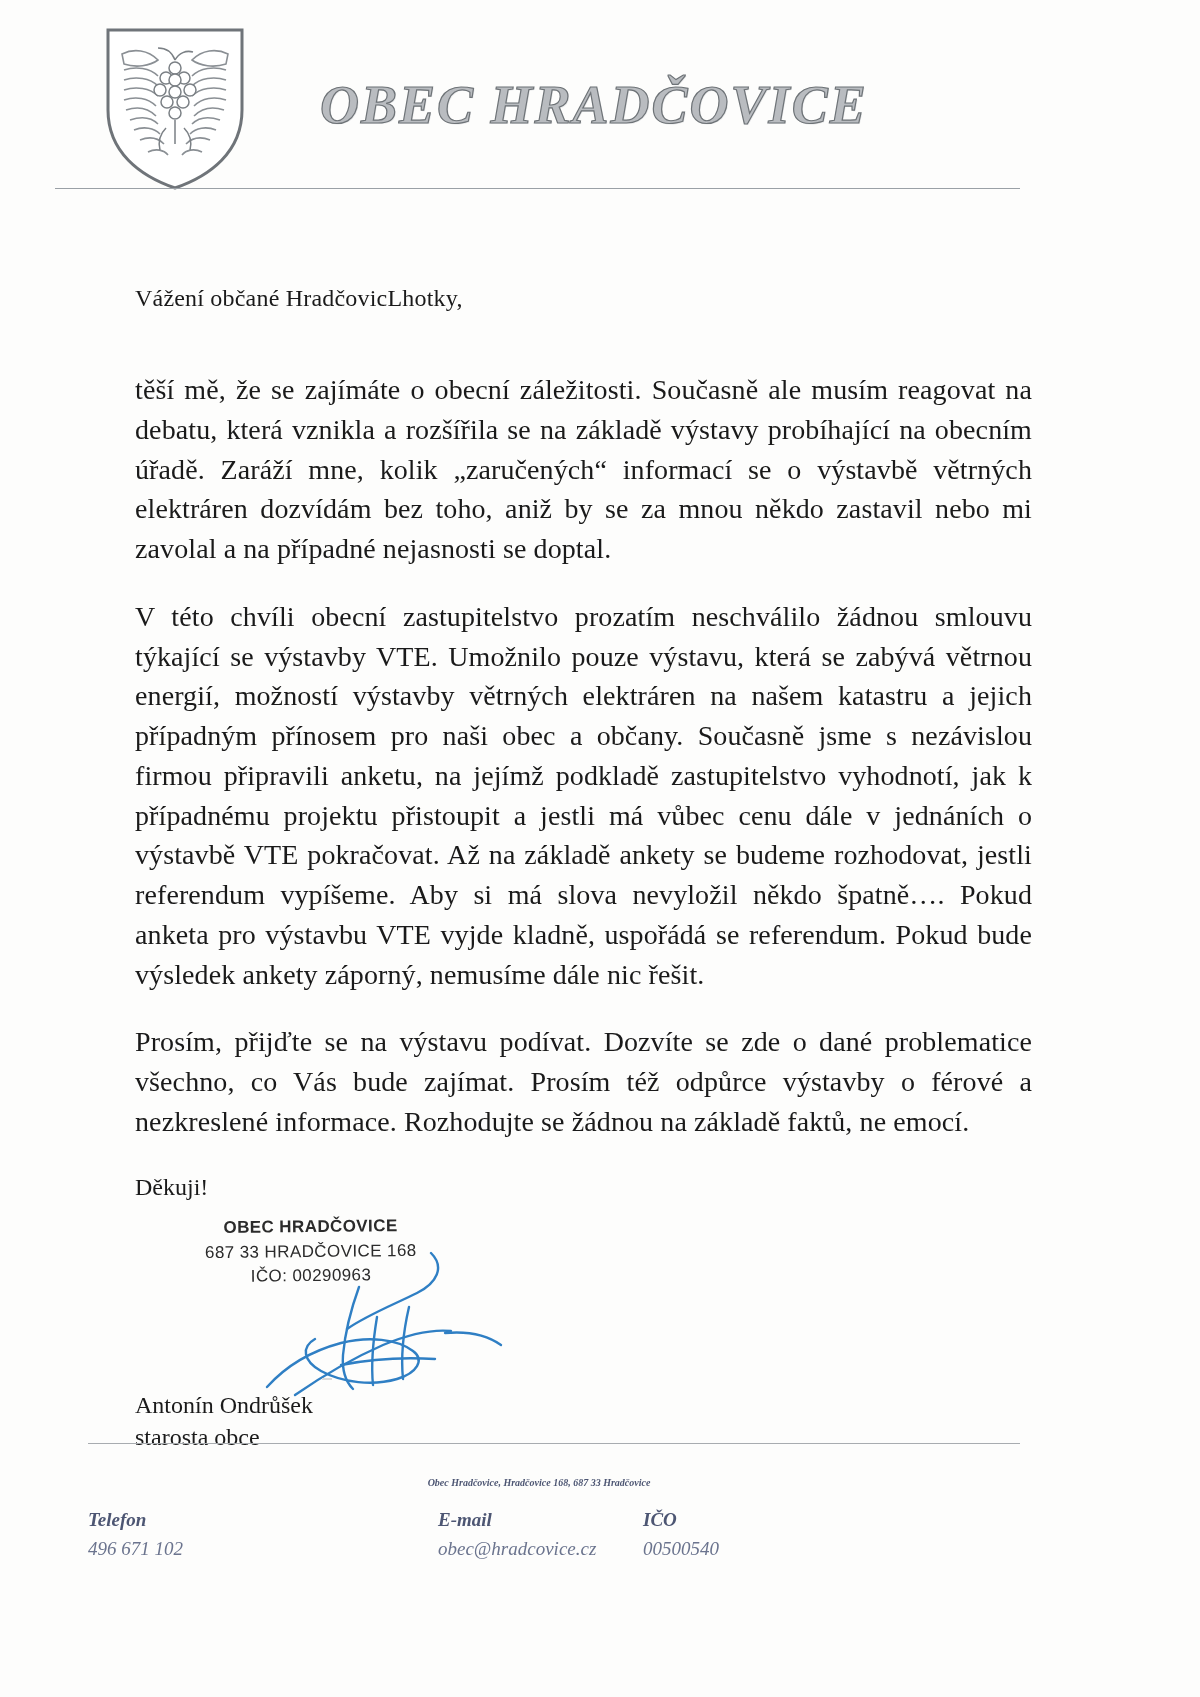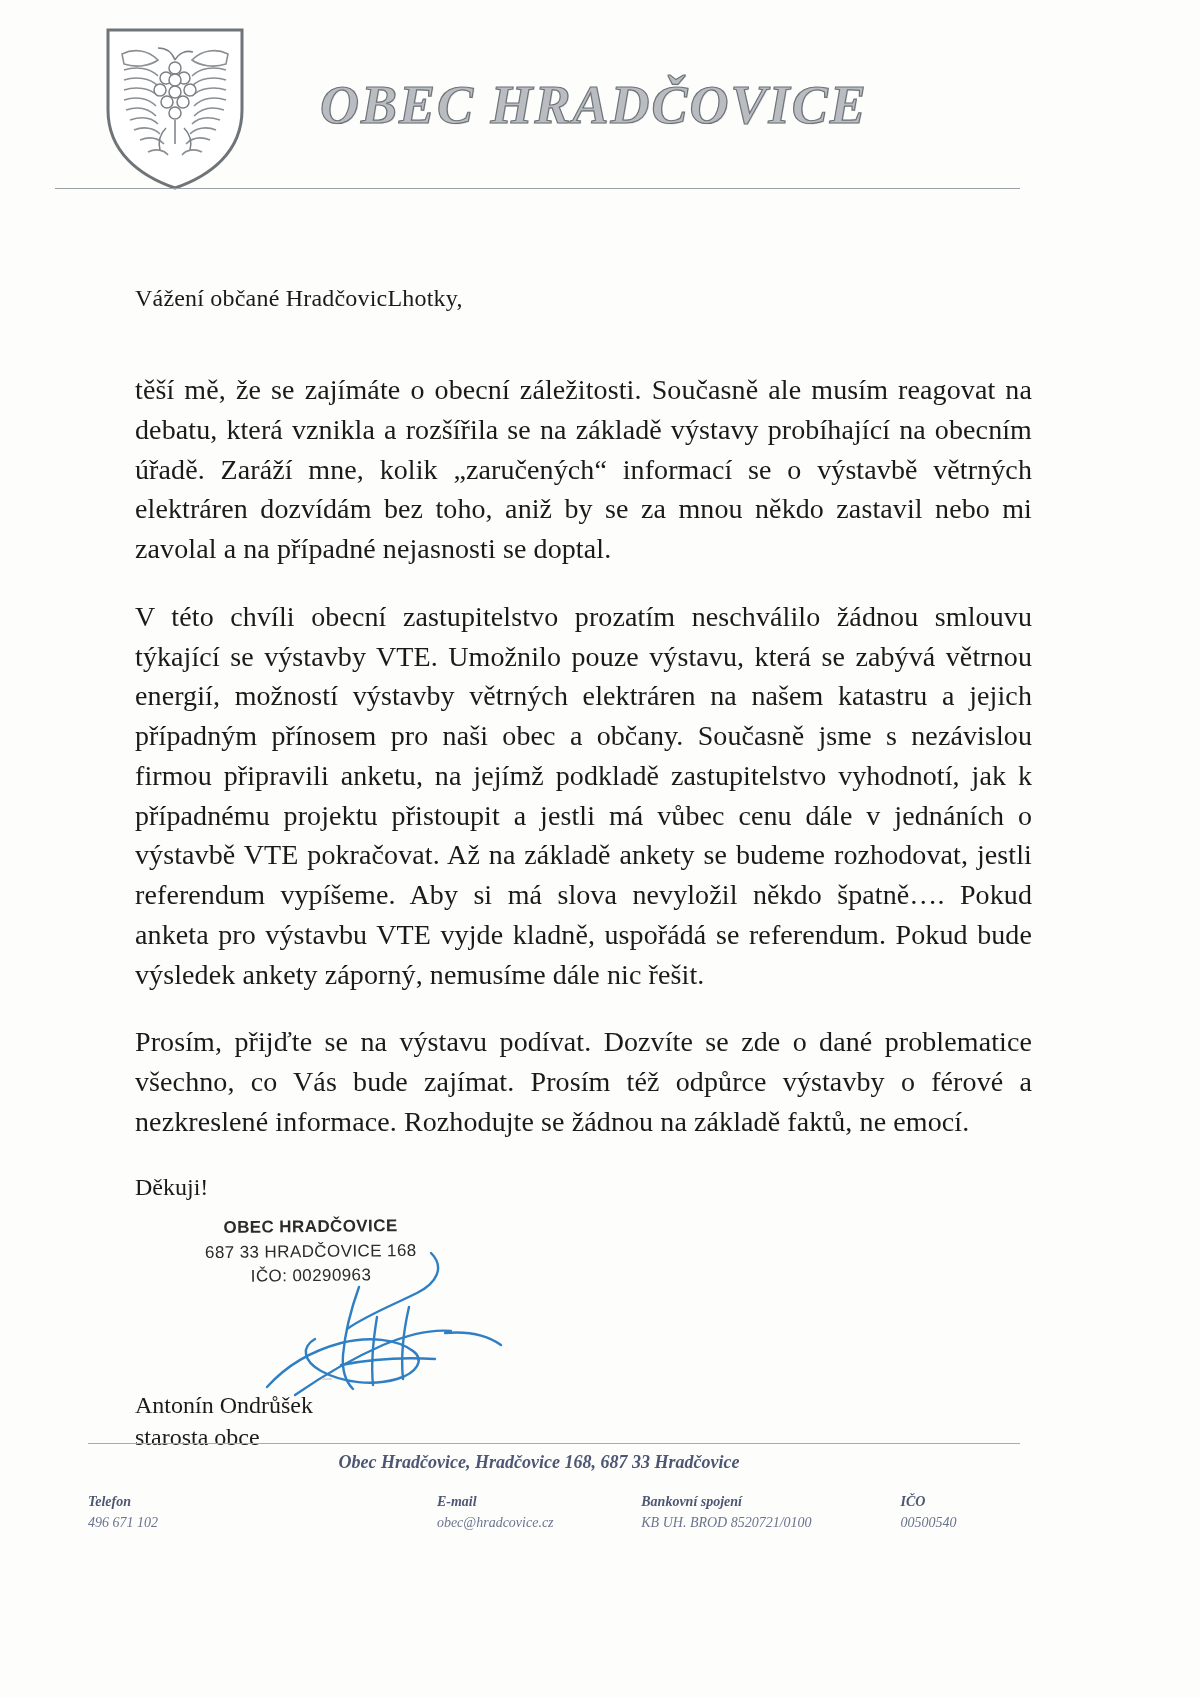--- a/index.html
+++ b/index.html
@@ -141,29 +141,30 @@
     position: absolute;
     left: 88px;
     right: 150px;
     top: 1452px;
     font-family: "Liberation Serif", serif;
     font-style: italic;
     color: #5f6a86;
   }
   .footer-center {
     text-align: center;
-    font-size: 18px;
+    font-size: 10px;
     font-weight: bold;
     color: #4d5673;
     margin-bottom: 18px;
     padding-right: 60px;
+    margin-top: 25px;
   }
   .footer-cols {
     display: flex;
-    font-size: 14px;
+    font-size: 19px;
     line-height: 1.5;
   }
   .fc { padding-right: 10px; }
   .fc .head { font-weight: bold; color: #4d5673; }
   .fc .val { color: #6b748e; }
   .fc-tel { width: 340px; }
   .fc-mail { width: 195px; }
   .fc-bank { width: 250px; }
   .fc-ico { width: 140px; }
 
@@ -264,24 +265,20 @@
     <div class="footer-center">Obec Hradčovice, Hradčovice 168, 687 33 Hradčovice</div>
     <div class="footer-cols">
       <div class="fc fc-tel">
         <div class="head">Telefon</div>
         <div class="val">496 671 102</div>
       </div>
       <div class="fc fc-mail">
         <div class="head">E-mail</div>
         <div class="val">obec@hradcovice.cz</div>
       </div>
-      <div class="fc fc-bank">
-        <div class="head">Bankovní spojení</div>
-        <div class="val">KB UH. BROD  8520721/0100</div>
-      </div>
       <div class="fc fc-ico">
         <div class="head">IČO</div>
         <div class="val">00500540</div>
       </div>
     </div>
   </div>
 
   <div class="scan-speck" style="left:322px; top:1378px; width:10px; height:2px;"></div>
 
 </div>

